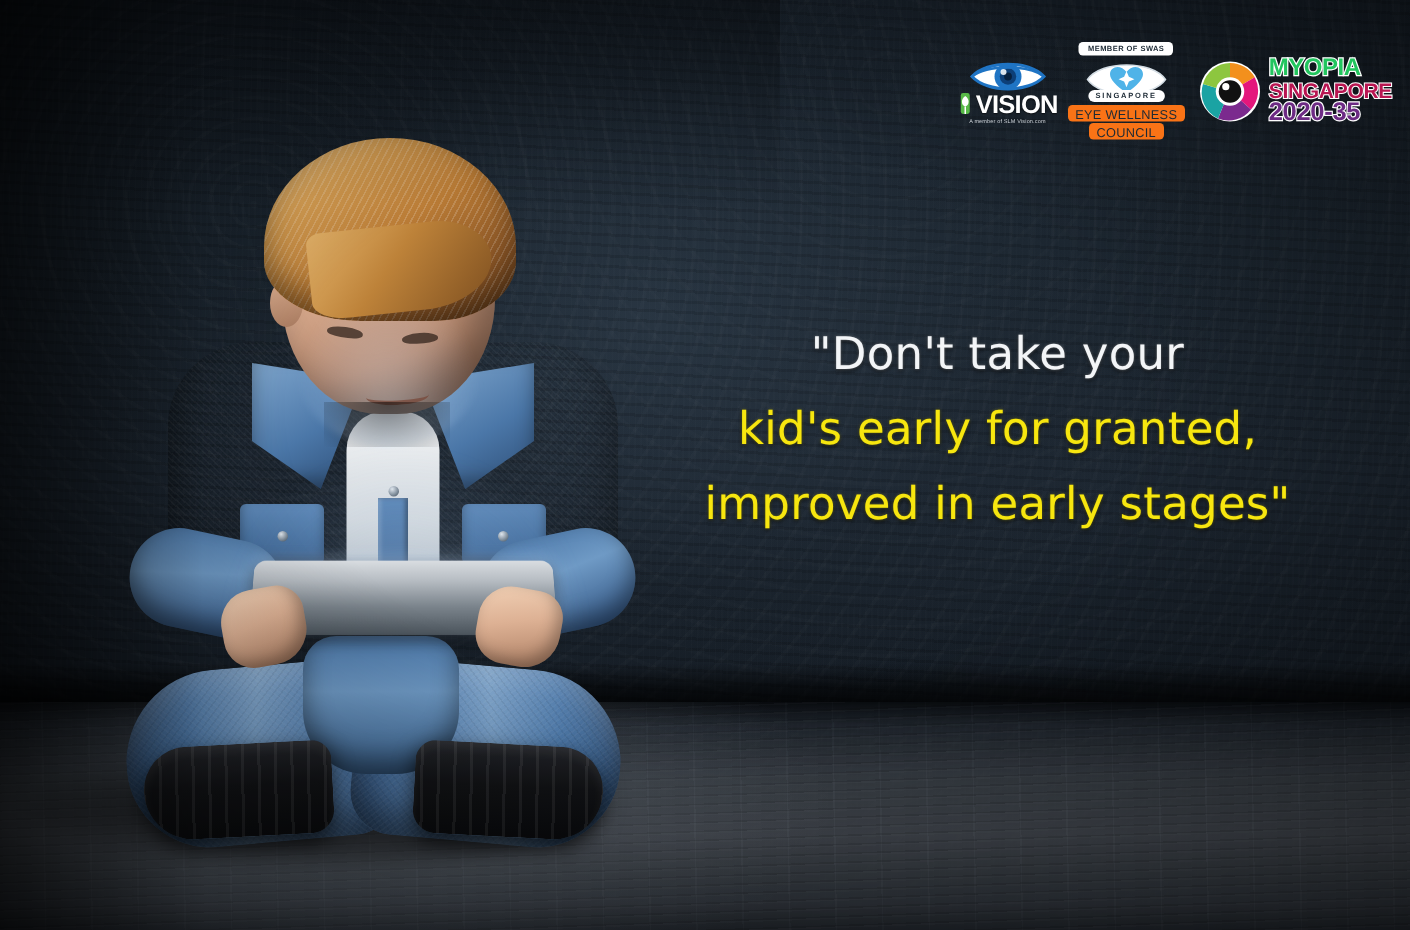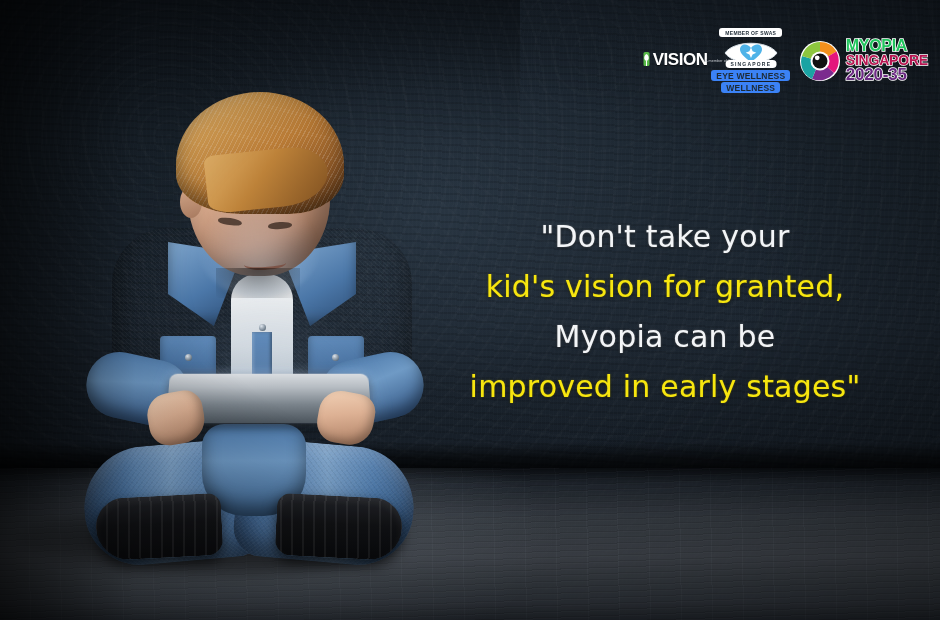--- a/index.html
+++ b/index.html
@@ -299,21 +299,21 @@
 
   
   .logo-bar {
     position: absolute;
     top: 28px; right: 12px;
     display: flex;
     align-items: center;
     gap: 10px;
   }
 
-  .logo-ivision { display: flex; flex-direction: row; align-items: center; width: 62px; }
+  .logo-ivision { display: flex; flex-direction: column; align-items: center; width: 62px; }
   .iv-eye { width: 52px; height: 24px; }
   .iv-word { display: flex; align-items: flex-end; margin-top: -3px; }
   .iv-leaf { width: 11px; height: 18px; margin-right: 1px; }
   .iv-text {
     font-family: "Liberation Sans", sans-serif;
     font-weight: bold;
     font-size: 17px;
     letter-spacing: -0.5px;
     color: #ffffff;
     line-height: 1;
@@ -357,24 +357,24 @@
     color: #1d2a35;
     font-family: "Liberation Sans", sans-serif;
     font-weight: bold;
     font-size: 5px;
     letter-spacing: 1.2px;
     padding: 1px 5px;
     border-radius: 6px;
     white-space: nowrap;
   }
   .swas-l1, .swas-l2 {
-    background: #3b82f6;
+    background: #f97316;
     color: #1d2a35;
     font-family: "Liberation Sans", sans-serif;
-    font-weight: bold;
+    font-weight: normal;
     font-size: 8.5px;
     letter-spacing: .2px;
     padding: 0.5px 5px;
     border-radius: 3px;
     white-space: nowrap;
     margin-top: 1px;
   }
 
   .logo-myopia { display: flex; align-items: center; gap: 5px; }
   .my-eye { width: 42px; height: 42px; }
@@ -522,21 +522,21 @@
       <div class="swas-top">MEMBER OF SWAS</div>
       <div class="swas-badge">
         <svg viewBox="0 0 56 34" width="56" height="34">
           <path d="M2 18 C11 5, 45 5, 54 18 C45 31, 11 31, 2 18 Z" fill="#ffffff" stroke="#d4dde4" stroke-width="1"></path>
           <path d="M28 27 C21 22, 17 18, 17 14.5 C17 11.6, 19.3 9.6, 22 9.6 C24 9.6, 26.6 10.8, 28 13 C29.4 10.8, 32 9.6, 34 9.6 C36.7 9.6, 39 11.6, 39 14.5 C39 18, 35 22, 28 27 Z" fill="#4fb3e8"></path>
           <path d="M28 12.5 L29.6 16.2 L33.3 17.8 L29.6 19.4 L28 23.1 L26.4 19.4 L22.7 17.8 L26.4 16.2 Z" fill="#ffffff"></path>
         </svg>
         <div class="swas-sing">SINGAPORE</div>
       </div>
       <div class="swas-l1">EYE WELLNESS</div>
-      <div class="swas-l2">WELLNESS</div>
+      <div class="swas-l2">COUNCIL</div>
     </div>
 
     <div class="logo-myopia">
       <svg class="my-eye" viewBox="0 0 42 42">
         <circle cx="21" cy="21" r="20" fill="#ffffff"></circle>
         <path d="M21 2 A19 19 0 0 1 37.5 11.5 L25.5 18.5 A6 6 0 0 0 21 15 Z" fill="#f3901d"></path>
         <path d="M37.5 11.5 A19 19 0 0 1 35 33 L25.5 24.5 A6 6 0 0 0 25.5 18.5 Z" fill="#e4177c"></path>
         <path d="M35 33 A19 19 0 0 1 13 39 L18.5 25.5 A6 6 0 0 0 25.5 24.5 Z" fill="#7b2a8e"></path>
         <path d="M13 39 A19 19 0 0 1 3 16 L16.5 20 A6 6 0 0 0 18.5 25.5 Z" fill="#1aa3a3"></path>
         <path d="M3 16 A19 19 0 0 1 21 2 L21 15 A6 6 0 0 0 16.5 20 Z" fill="#8dc63f"></path>
@@ -548,18 +548,17 @@
         <span class="my-l1">MYOPIA</span>
         <span class="my-l2">SINGAPORE</span>
         <span class="my-l3">2020-35</span>
       </div>
     </div>
 
   </div>
 
   <div class="quote">
     <span class="q-line q-white">"Don't take your</span>
-    <span class="q-line q-yellow">kid's vision for granted,</span>
-    <span class="q-line q-white">Myopia can be</span>
+    <span class="q-line q-yellow">kid's early for granted,</span>
     <span class="q-line q-yellow">improved in early stages"</span>
   </div>
 
 </div>
 
 </body></html>

